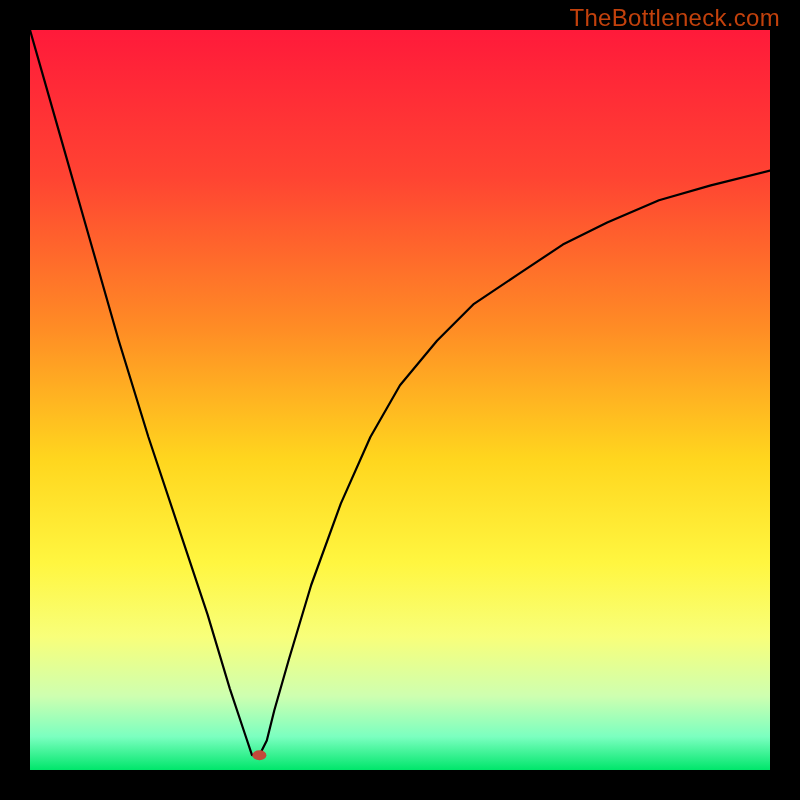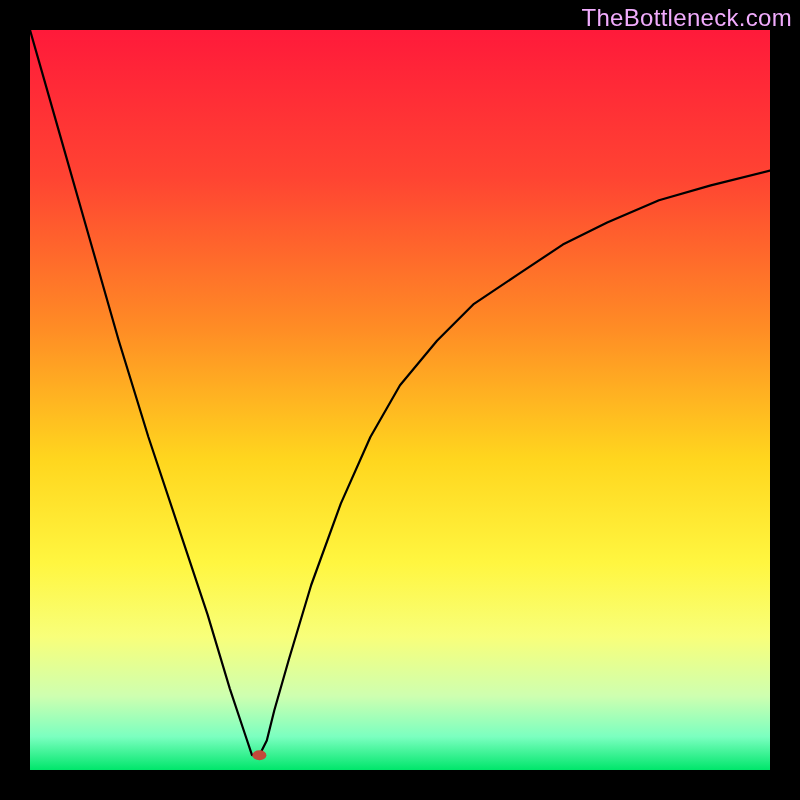--- a/index.html
+++ b/index.html
@@ -20,24 +20,24 @@
     position: absolute;
     left: 30px;
     top: 30px;
     width: 740px;
     height: 740px;
     overflow: hidden;
   }
   .watermark {
     position: absolute;
     top: 4px;
-    right: 8px;
+    right: 20px;
     font-family: Arial, Helvetica, sans-serif;
     font-size: 24px;
-    color: #f0abfc;
+    color: #c2410c;
     font-weight: 500;
     letter-spacing: 0.3px;
     user-select: none;
   }
   svg {
     display: block;
   }
 </style>
 </head>
 <body>

